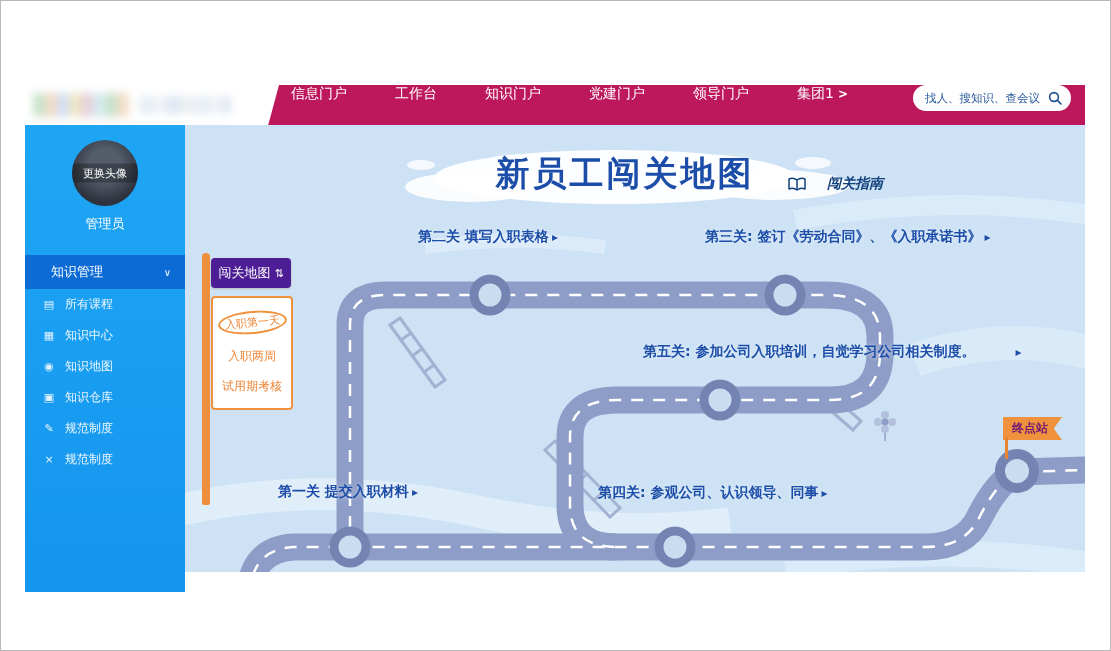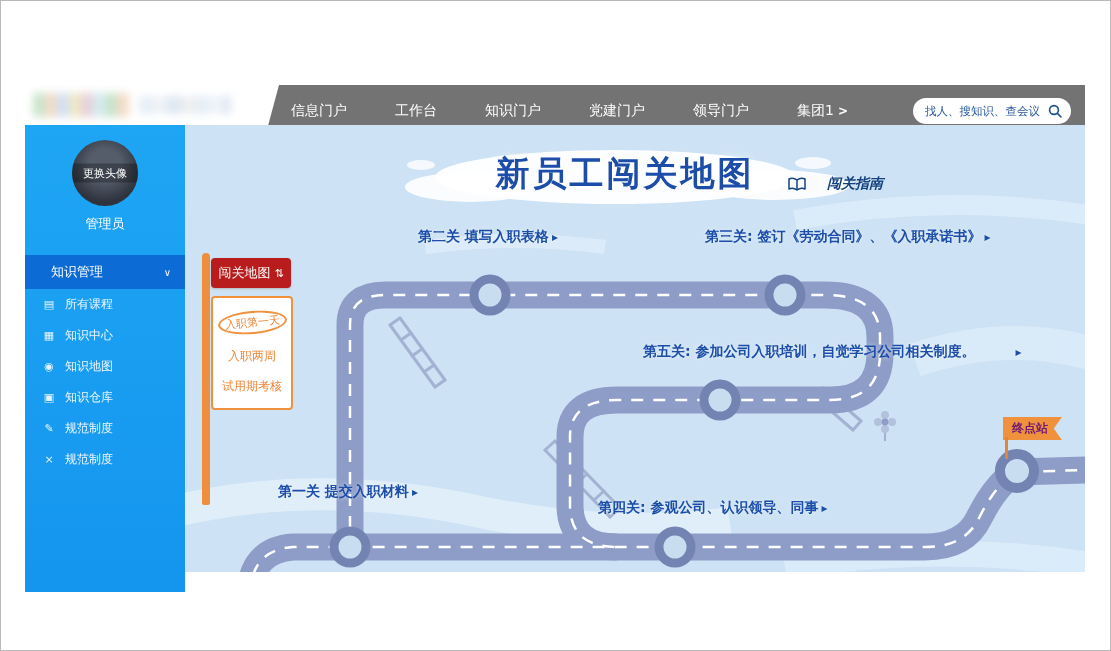--- a/index.html
+++ b/index.html
@@ -13,21 +13,21 @@
   }
   .app { position:absolute; left:24px; top:84px; width:1060px; height:507px; }
 
   
   .topbar { position:absolute; left:0; top:0; width:1060px; height:40px; display:flex; }
   .logo-area { width:240px; height:40px; background:#fff; display:flex; align-items:center; gap:10px; padding-left:8px; overflow:hidden; }
   .blur-a { width:96px; height:24px; border-radius:3px; filter:blur(4px); opacity:.85;
     background:repeating-linear-gradient(90deg,#bfe0c2 0 12px,#f0d6be 12px 24px,#c9dbf4 24px 36px,#ece5bb 36px 48px,#e3c9d4 48px 60px,#cfe7ee 60px 72px); }
   .blur-b { width:92px; height:18px; border-radius:3px; filter:blur(4px); opacity:.7;
     background:repeating-linear-gradient(90deg,#dbe7f2 0 14px,#e9eef3 14px 28px,#cfdcee 28px 42px,#e6e9ea 42px 56px); }
-  .navbar { flex:1; height:52px; background:#737373; display:flex; align-items:center;
+  .navbar { flex:1; height:52px; background:#be185d; display:flex; 
     padding-left:26px; clip-path:polygon(14px 0, 100% 0, 100% 100%, 0 100%); }
   .nav-item { position:relative; color:#fff; font-size:14px; margin-right:48px; white-space:nowrap; cursor:pointer; }
   .nav-item.active::after { content:""; position:absolute; left:6%; bottom:-9px; width:88%; height:2px; background:#fff; }
   .nav-item .chev { font-size:12px; font-weight:bold; margin-left:4px; }
   .search { margin-left:auto; margin-right:14px; width:158px; height:26px; background:#fff;
     border-radius:13px; display:flex; align-items:center; padding:0 9px 0 12px; }
   .search input { flex:1; min-width:0; border:none; outline:none; background:transparent;
     font-size:11.5px; color:#27599b; font-family:inherit; }
   .search input::placeholder { color:#27599b; opacity:1; }
   .search svg { flex:none; }
@@ -59,28 +59,28 @@
   .guide { position:absolute; left:602px; top:50px; display:flex; align-items:center; gap:20px;
     color:#14427e; font-size:14px; font-weight:bold; cursor:pointer;font-style:italic; }
 
   .stage { position:absolute; display:flex; align-items:center; gap:3px;
     color:#1c4ea9; font-size:14px; font-weight:600; white-space:nowrap; cursor:pointer;
     text-shadow:0 0 4px rgba(255,255,255,.6); }
   .stage .arr { font-size:12px; }
   .stage-1 { left:93px;  top:358px; }
   .stage-2 { left:233px; top:103px; }
   .stage-3 { left:520px; top:103px; }
-  .stage-4 { left:413px; top:374px; }
+  .stage-4 { left:413px; top:359px; }
   .stage-5 { left:458px; top:218px;gap:40px; }
 
   
   .signpost-pole { position:absolute; left:17px; top:128px; width:8px; height:252px;
     background:#ef8e3d; border-radius:4px 4px 2px 2px; }
   .signpost-btn { position:absolute; left:26px; top:133px; width:80px; height:30px;
-    background:#b91c1c; border:none; border-radius:4px; color:#fff; font-size:13px;
+    background:#4c1d95; border:none; border-radius:4px; color:#fff; font-size:13px;
     font-family:inherit; display:flex; align-items:center; justify-content:center; gap:4px;
     cursor:pointer; box-shadow:0 1px 2px rgba(120,60,0,.25); }
   .signpost-btn .tog { font-size:11px; }
   .signpost-panel { position:absolute; left:26px; top:171px; width:82px; height:114px;
     background:#fff; border:2px solid #f2913d; border-radius:4px;
     display:flex; flex-direction:column; align-items:center; justify-content:space-evenly;
     color:#ee8435; font-size:12px; }
   .signpost-panel .circled { display:inline-block; border:2px solid #f0913d; border-radius:50%;
     padding:2px 5px; transform:rotate(-5deg); font-size:11px; }
 

